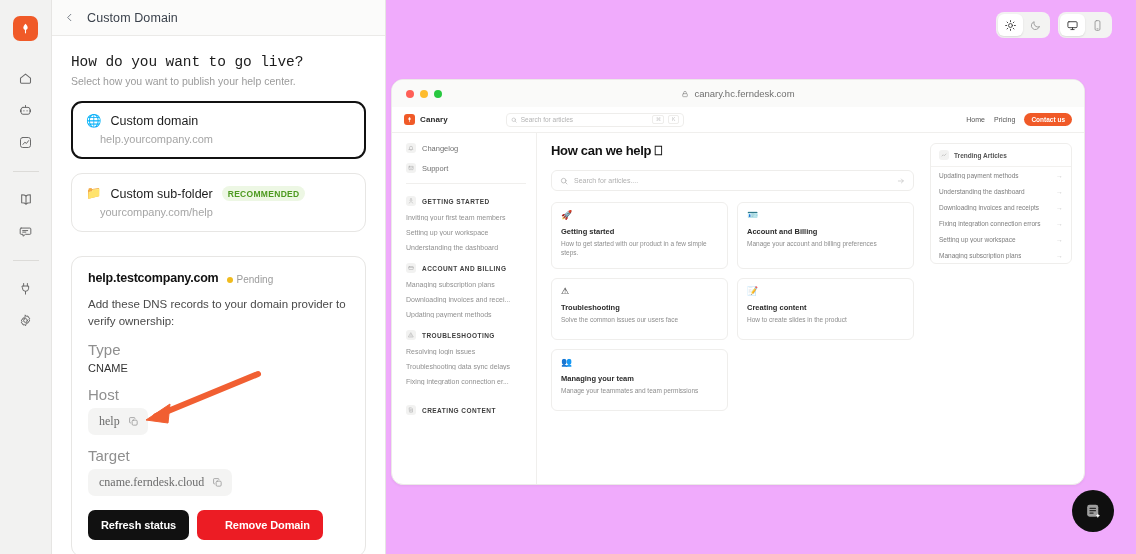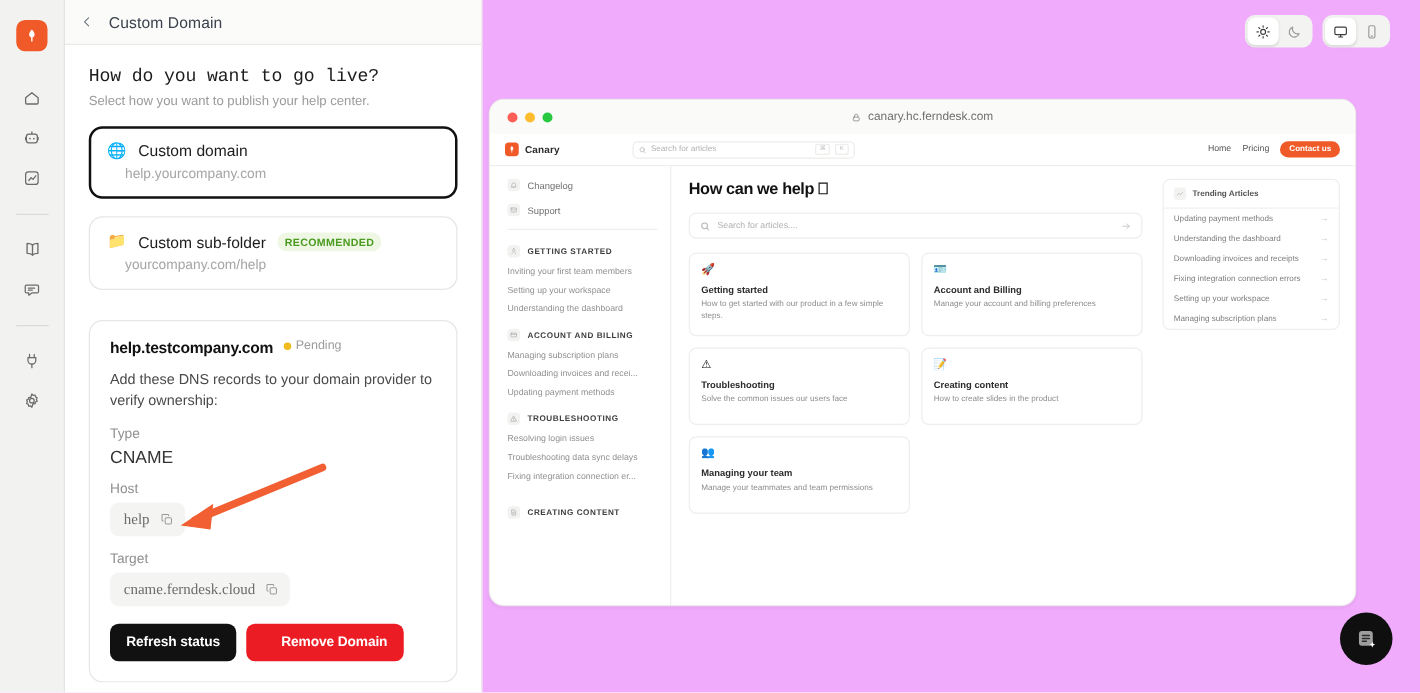--- a/index.html
+++ b/index.html
@@ -71,27 +71,27 @@
     font-size: 8.5px; font-weight: 700; color: #4d9a20;
     background: #edf7e4; border-radius: 9px;
     padding: 2.5px 6px; letter-spacing: .3px;
   }
 
   .dns-card {
     margin-top: 24px;
     border: 1px solid #e7e6e4; border-radius: 11px;
     padding: 14px 16px 16px 16px; background: #fff;
   }
-  .dns-head { display: flex; align-items: flex-start; gap: 8px; }
+  .dns-head { display: flex; align-items: flex-end; gap: 8px; }
   .dns-domain { font-size: 12.5px; font-weight: 700; color: #111; letter-spacing: -.2px; }
   .dns-status { display: flex; align-items: center; gap: 4px; font-size: 10px; color: #9b9b9b; }
   .dot-pending { width: 6px; height: 6px; border-radius: 50%; background: #f0bb1d; display:inline-block; }
   .dns-instr { font-size: 11.5px; color: #4a4a4a; line-height: 1.45; margin-top: 11px; max-width: 262px; }
-  .fld-label { font-size: 11px; color: #8f8f8f; margin-top: 12px; }
-  .fld-value { font-size: 14px; color: #333; margin-top: 4px; }
+  .fld-label { font-size: 15px; color: #8f8f8f; margin-top: 12px; }
+  .fld-value { font-size: 11px; color: #333; margin-top: 4px; }
   .copy-pill {
     margin-top: 5px; display: inline-flex; align-items: center; gap: 8px;
     background: #f4f4f3; border-radius: 7px;
     padding: 6px 9px 6px 11px; cursor: pointer;
   }
   .copy-text { font-family: Liberation Serif, serif; font-size: 12px; color: #6c6c6c; }
   .copy-ico { color: #9a9a9a; display:flex; }
 
   .btn-row { margin-top: 14px; display: flex; gap: 8px; }
   .btn {

